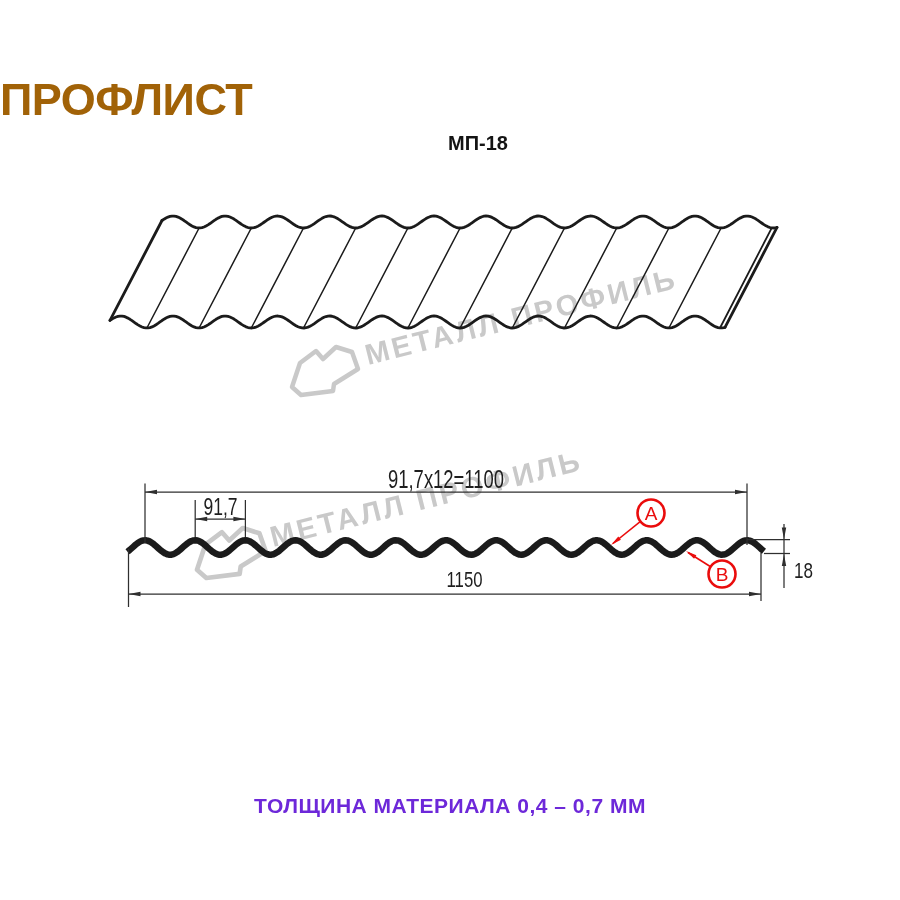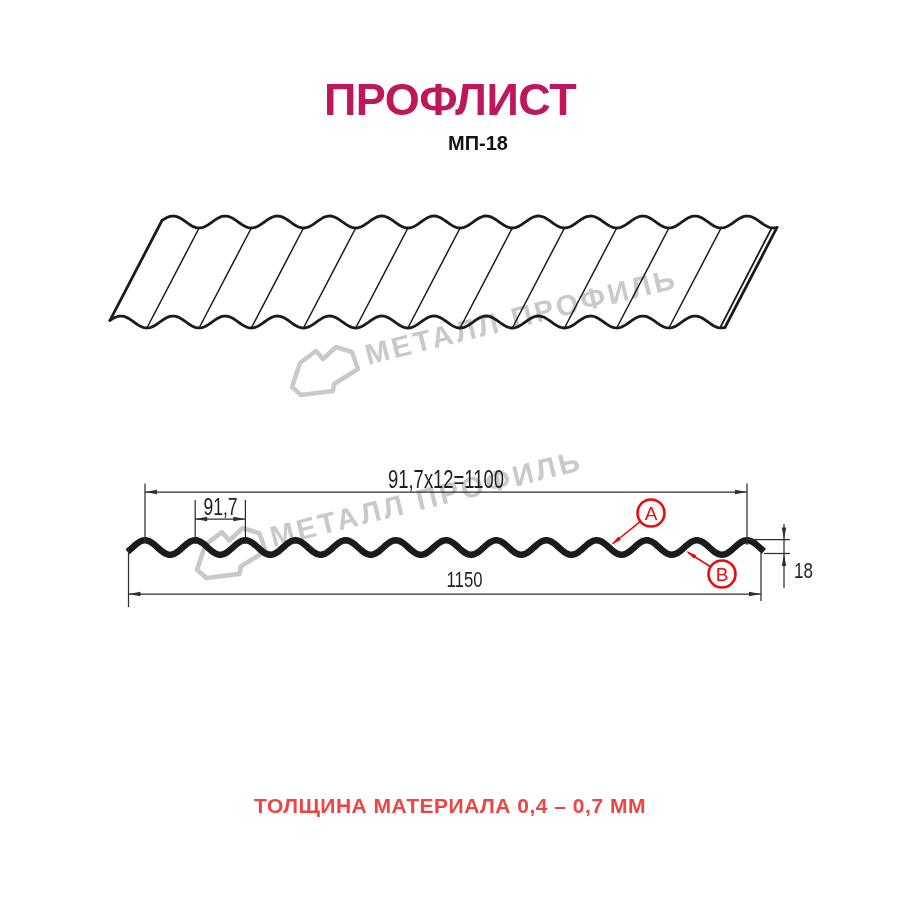--- a/index.html
+++ b/index.html
@@ -1,23 +1,23 @@
 <!DOCTYPE html>
 <html><head>
 <meta charset="utf-8">
 <style>
   html,body{margin:0;padding:0;background:#ffffff;}
   .page{position:relative;width:900px;height:900px;background:#ffffff;overflow:hidden;
         font-family:"Liberation Sans",sans-serif;}
-  .title{position:absolute;left:0;top:77px;width:100%;text-align:center;
-         font-size:45px;font-weight:800;letter-spacing:-0.5px;color:#be185d;line-height:45px;}
+  .title{position:absolute;left:0;top:77px;width:100%;text-align:left;
+         font-size:45px;font-weight:800;letter-spacing:-0.5px;color:#a16207;line-height:45px;}
   .subtitle{position:absolute;left:0;top:131px;width:100%;text-align:center;
             font-size:20px;font-weight:600;color:#141414;line-height:24px;margin-left:28px;}
   .footer{position:absolute;left:0;top:790px;width:100%;text-align:center;
-          font-size:21px;font-weight:600;letter-spacing:0.5px;color:#ef4444;line-height:32px;}
+          font-size:21px;font-weight:600;letter-spacing:0.5px;color:#6d28d9;line-height:32px;}
   svg{position:absolute;left:0;top:0;}
   .dimtxt{fill:#1e1e1e;font-family:"Liberation Sans",sans-serif;}
   .redtxt{fill:#ea0c0c;font-family:"Liberation Sans",sans-serif;}
   .wmtxt{fill:#c9c9c9;font-family:"Liberation Sans",sans-serif;font-weight:bold;
          font-size:29px;letter-spacing:3px;}
 </style>
 </head>
 <body>
 
 <div class="page">

